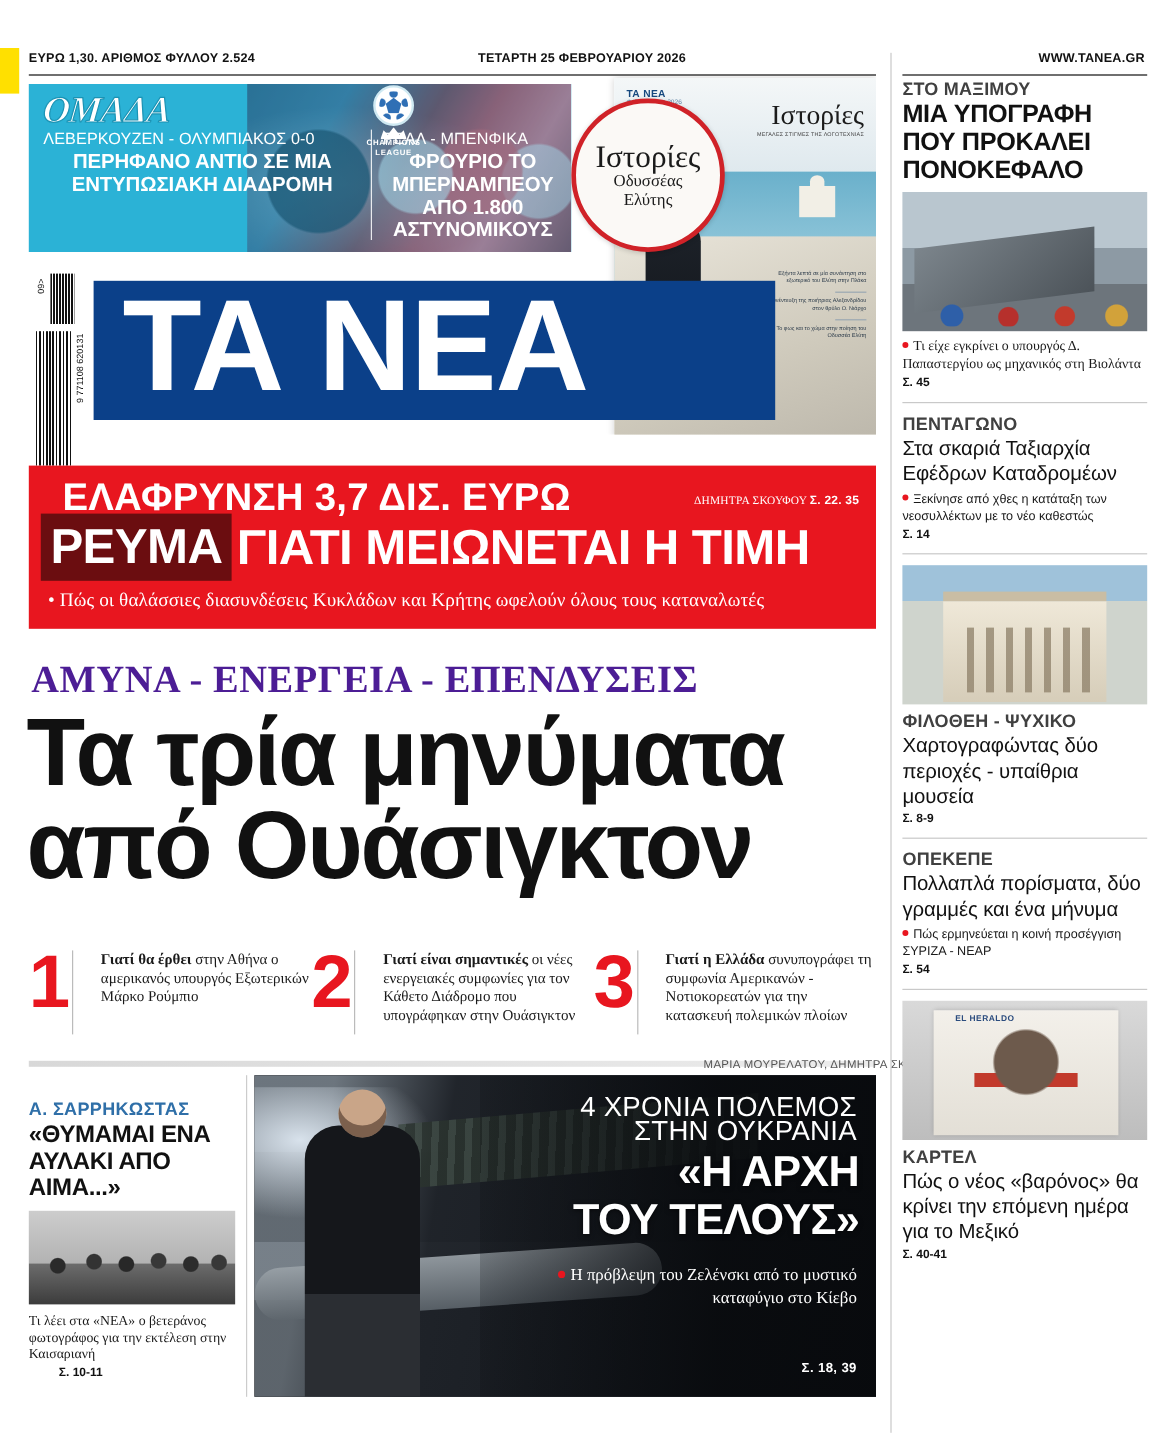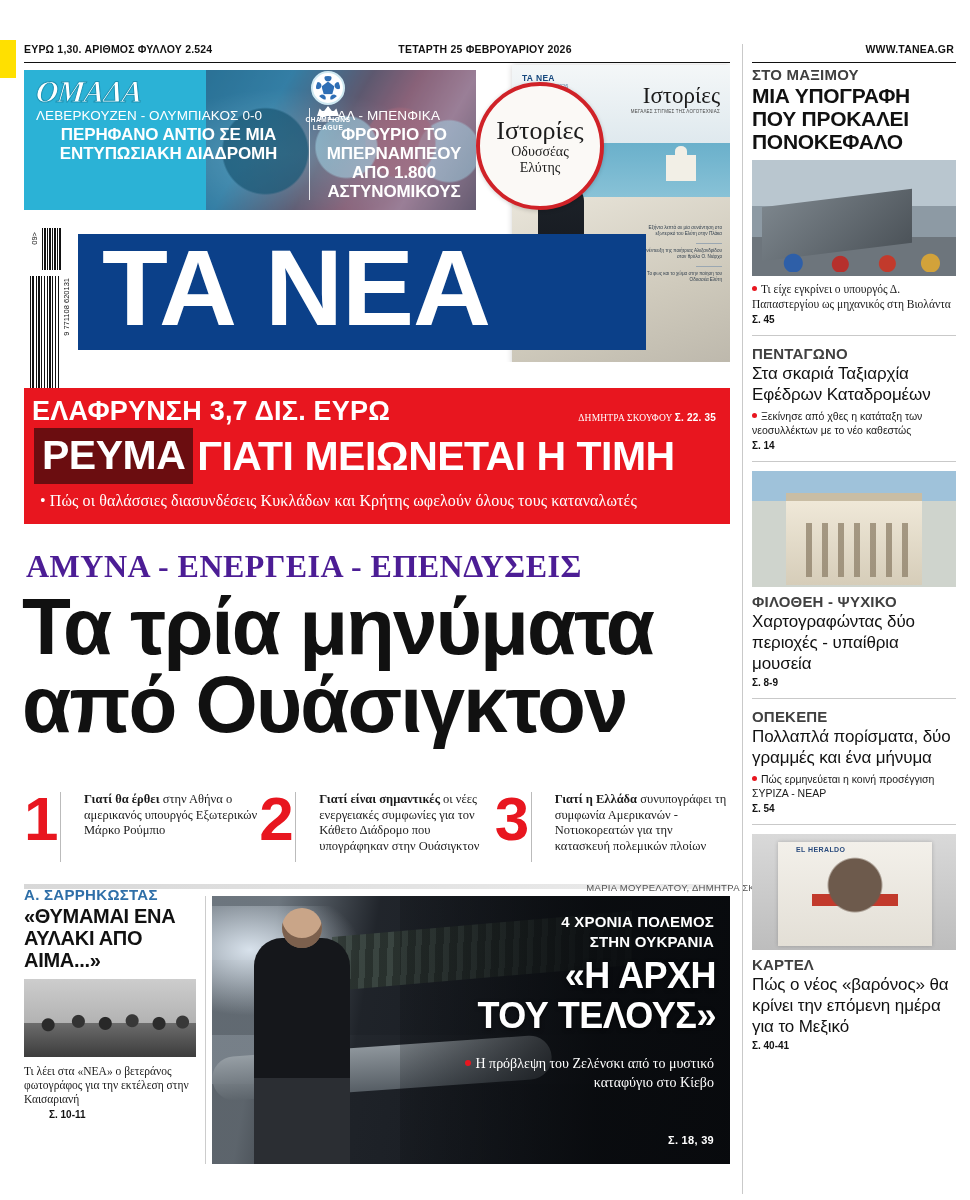--- a/index.html
+++ b/index.html
@@ -138,21 +138,21 @@
     position:absolute;left:78px;top:234px;width:568px;height:116px;background:#0b4089;
   }
   .masthead .txt{
     position:absolute;left:24px;top:-4px;
     font-size:108px;font-weight:bold;color:#fff;letter-spacing:-1px;line-height:116px;
     font-family:"Liberation Sans","DejaVu Sans",sans-serif;
   }
 
   
   .redbox{position:absolute;left:24px;top:388px;width:706px;height:136px;background:#e8161f;color:#fff;}
-  .redbox .r1{position:absolute;left:8px;top:8px;font-size:27px;font-weight:600;letter-spacing:.2px;}
+  .redbox .r1{position:absolute;left:28px;top:8px;font-size:32px;font-weight:600;letter-spacing:.2px;}
   .redbox .cred{position:absolute;right:14px;top:24px;font-size:9.5px;letter-spacing:.2px;font-family:"Liberation Serif",serif;}
   .redbox .cred b{font-family:"Liberation Sans",sans-serif;font-size:10px;}
   .redbox .r2{position:absolute;left:10px;top:40px;height:56px;display:flex;align-items:center;}
   .redbox .tag{background:#6b0d10;color:#fff;font-size:41px;font-weight:bold;line-height:48px;padding:3px 8px 5px;letter-spacing:-.5px;}
   .redbox .r2txt{font-size:41px;font-weight:bold;line-height:48px;letter-spacing:-.5px;margin-left:4px;}
   .redbox .r3{position:absolute;left:16px;top:104px;font-family:"Liberation Serif",serif;font-size:16px;letter-spacing:.1px;}
 
   
   .kicker{
     position:absolute;left:26px;top:548px;width:706px;
@@ -179,21 +179,21 @@
   .pt .body b{font-weight:bold;}
   .grayline{position:absolute;left:24px;top:884px;width:706px;height:5px;
     background:linear-gradient(90deg,#d8d8d8,#ececec);}
   .byline{
     position:absolute;right:24px;top:882px;font-size:9.5px;letter-spacing:.3px;color:#1a1a1a;
   }
   .byline .lt{color:#555;}
   .byline b{font-weight:bold;}
 
   
-  .blcol{position:absolute;left:24px;top:886px;width:172px;}
+  .blcol{position:absolute;left:24px;top:916px;width:172px;}
   .blcol .kick{font-size:15px;font-weight:bold;color:#2f6fa8;letter-spacing:.3px;margin-bottom:2px;}
   .blcol .hl{font-size:20px;font-weight:bold;line-height:22px;color:#111;letter-spacing:-.3px;}
   .blcol .ph{
     margin-top:8px;width:172px;height:78px;
     background:linear-gradient(180deg,#cfcdc6,#b6b3aa 55%,#8f8c84);
     position:relative;overflow:hidden;filter:grayscale(1);
   }
   .blcol .ph:before{
     content:"";position:absolute;left:0;bottom:0;width:100%;height:34px;
     background:linear-gradient(180deg,#6f6c64,#3e3c37);
@@ -244,21 +244,21 @@
   }
   .zel .man:before{
     content:"";position:absolute;left:28px;top:-30px;width:40px;height:40px;border-radius:50%;
     background:#c9a588;box-shadow:inset 0 -10px 0 rgba(60,40,30,.55);
   }
   .zel .grad{
     position:absolute;right:0;top:0;width:330px;height:268px;
     background:linear-gradient(270deg,rgba(8,10,13,.88) 0 40%, rgba(8,10,13,.2) 100%);
   }
   .zel .t1{position:absolute;right:16px;top:16px;width:300px;text-align:right;
-    color:#fff;font-size:15px;font-weight:700;line-height:20px;letter-spacing:.2px;}
+    color:#fff;font-size:23px;font-weight:400;line-height:20px;letter-spacing:.2px;}
   .zel .t2{position:absolute;right:14px;top:60px;width:320px;text-align:right;
     color:#fff;font-size:36px;font-weight:bold;line-height:40px;letter-spacing:-.5px;
     text-shadow:0 1px 4px rgba(0,0,0,.6);}
   .zel .t3{position:absolute;right:16px;top:158px;width:250px;text-align:right;
     color:#fff;font-family:"Liberation Serif",serif;font-size:14px;line-height:19px;}
   .zel .dot{display:inline-block;width:6px;height:6px;border-radius:50%;background:#e8161f;margin-right:4px;vertical-align:2px;}
   .zel .pg{position:absolute;right:16px;top:238px;color:#fff;font-size:11px;font-weight:bold;letter-spacing:.3px;}
 
   
   .sidebar{position:absolute;left:752px;top:66px;width:204px;}

